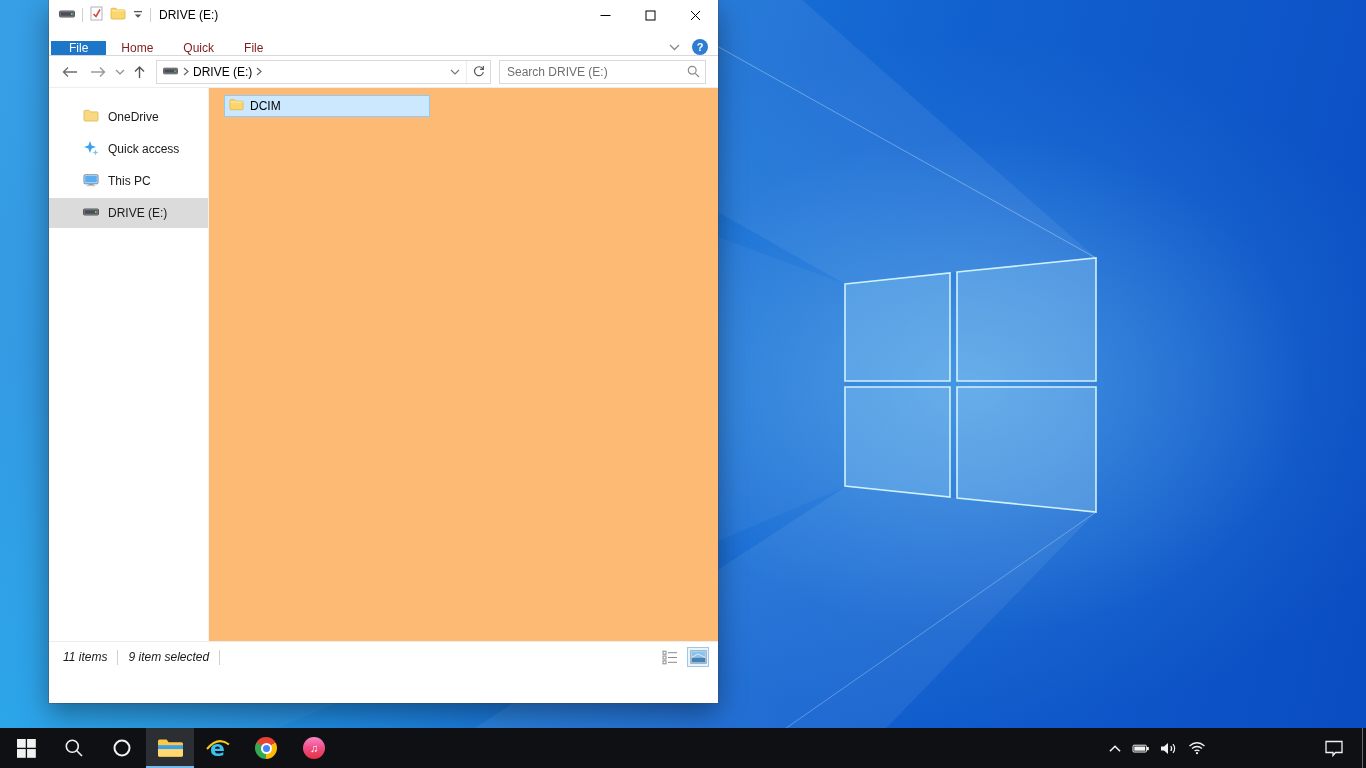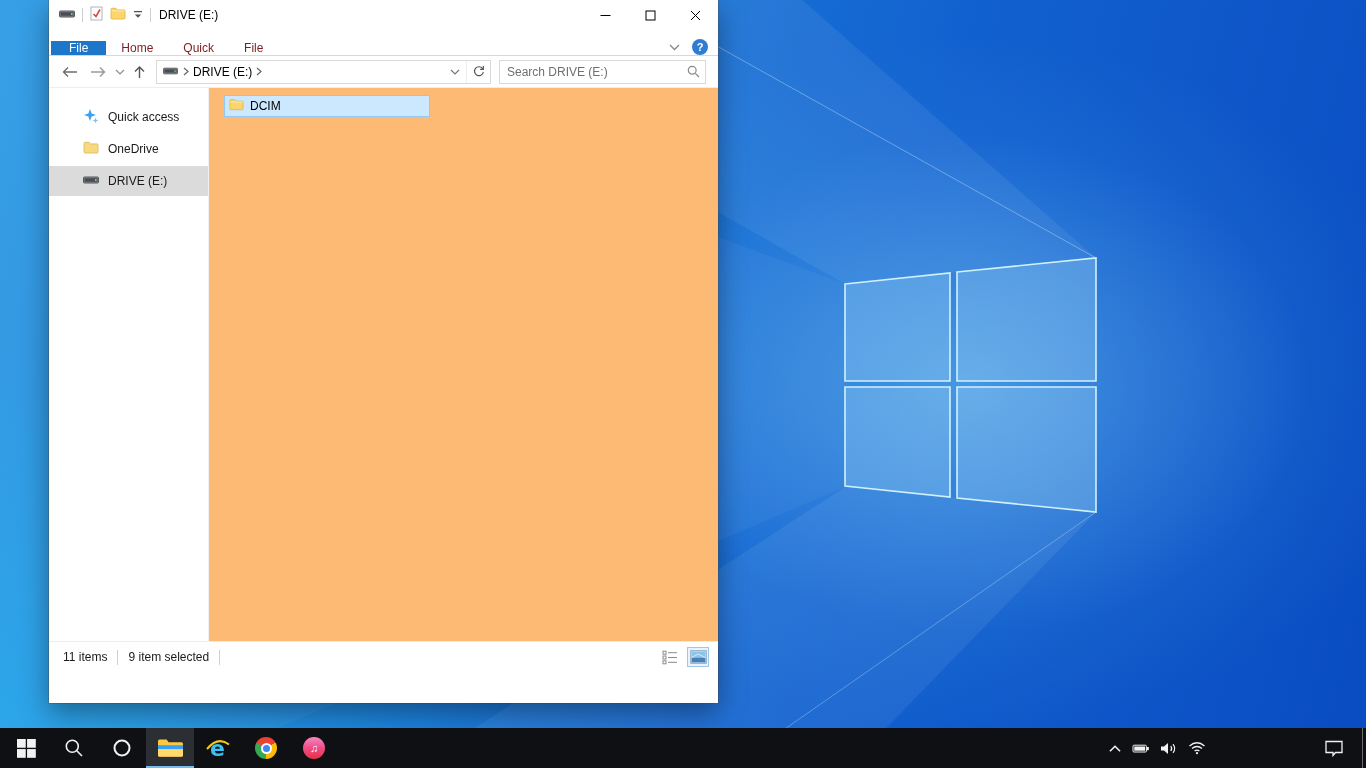--- a/index.html
+++ b/index.html
@@ -56,21 +56,21 @@
   .side-item { height:30px; margin-bottom:2px; display:flex; align-items:center; padding-left:34px; gap:9px; white-space:nowrap; }
   .side-item.selected { background:#dbdbdb; }
   .side-item .lbl { color:#1a1a1a; }
   .filearea { flex:1; position:relative; background:#fdba74; }
   .file-item { position:absolute; left:15px; top:7px; width:206px; height:22px;
     background:#cce8ff; border:1px solid #91c9f7; display:flex; align-items:center; gap:6px; padding-left:4px; }
   .file-item .lbl { color:#000; }
 
   .statusbar { height:31px; border-top:1px solid #ececec; display:flex; align-items:center; padding:0 10px 0 14px; }
   .status-sep { width:1px; height:15px; background:#d0d0d0; margin:0 10px; }
-  .status-text { color:#1b1b1b; }
+  .status-text { color:#1b1b1b;font-style:italic; }
   .status-right { margin-left:auto; display:flex; align-items:center; gap:8px; }
   .view-btn { width:20px; height:18px; display:flex; align-items:center; justify-content:center; }
   .view-btn.active { outline:1px solid #9ec8ea; background:#eaf4fd; }
 
   
   .taskbar { position:absolute; left:0; bottom:0; width:1366px; height:40px; background:#0e1014; z-index:20; display:flex; }
   .tb-apps { display:flex; margin-left:2px; }
   .tb-slot { width:48px; height:40px; display:flex; align-items:center; justify-content:center; position:relative; }
   .tb-slot.active { background:#2b2f34; }
   .tb-slot.active::after { content:""; position:absolute; left:0; bottom:0; width:100%; height:2px; background:#76b9ed; }
@@ -241,34 +241,45 @@
               <line x1="8.3" y1="8.3" x2="12" y2="12" stroke="#8a8a8a" stroke-width="1.2"></line>
             </svg>
         </span>
       </div>
     </div>
 
     <div class="content">
       <div class="sidebar">
         <div class="side-item">
           <span>
+            <svg width="16" height="13" viewBox="0 0 16 13">
+                <path d="M1 2.4 Q1 1.3 2 1.3 H6 L7.4 2.9 H14 Q15 2.9 15 3.9 V11 Q15 12 14 12 H2 Q1 12 1 11 Z" fill="#f8d982" stroke="#d8b755" stroke-width="0.8"></path>
+              </svg>
+          </span>
+          <span class="lbl">OneDrive</span>
+        </div>
+        <div class="side-item">
+          <span>
             <svg width="16" height="16" viewBox="0 0 16 16">
                 <path d="M7 1 L8.6 5.4 L13 7 L8.6 8.6 L7 13 L5.4 8.6 L1 7 L5.4 5.4 Z" fill="#3aa0f0"></path>
                 <path d="M12.5 9.5 L13.3 11.7 L15.5 12.5 L13.3 13.3 L12.5 15.5 L11.7 13.3 L9.5 12.5 L11.7 11.7 Z" fill="#7cc3f5"></path>
               </svg>
           </span>
           <span class="lbl">Quick access</span>
         </div>
         <div class="side-item">
           <span>
-            <svg width="16" height="13" viewBox="0 0 16 13">
-                <path d="M1 2.4 Q1 1.3 2 1.3 H6 L7.4 2.9 H14 Q15 2.9 15 3.9 V11 Q15 12 14 12 H2 Q1 12 1 11 Z" fill="#f8d982" stroke="#d8b755" stroke-width="0.8"></path>
+            <svg width="16" height="14" viewBox="0 0 16 14">
+                <rect x="1" y="1.8" width="14" height="9" rx="1" fill="#cfe4f7" stroke="#6a8aa8"></rect>
+                <rect x="2.2" y="3" width="11.6" height="6.4" fill="#5aaef0"></rect>
+                <rect x="5.5" y="10.8" width="5" height="1.4" fill="#9a9a9a"></rect>
+                <rect x="3.8" y="12.2" width="8.4" height="1" fill="#b9b9b9"></rect>
               </svg>
           </span>
-          <span class="lbl">OneDrive</span>
+          <span class="lbl">This PC</span>
         </div>
         <div class="side-item selected">
           <span>
             <svg width="16" height="10" viewBox="0 0 16 10">
                 <rect x="0.5" y="2" width="15" height="6" rx="1" fill="#888d94" stroke="#55595e"></rect>
                 <rect x="1.5" y="3.2" width="13" height="3.6" fill="#494d53"></rect>
                 <circle cx="12.8" cy="5" r="0.9" fill="#7ee06e"></circle>
               </svg>
           </span>
           <span class="lbl">DRIVE (E:)</span>

